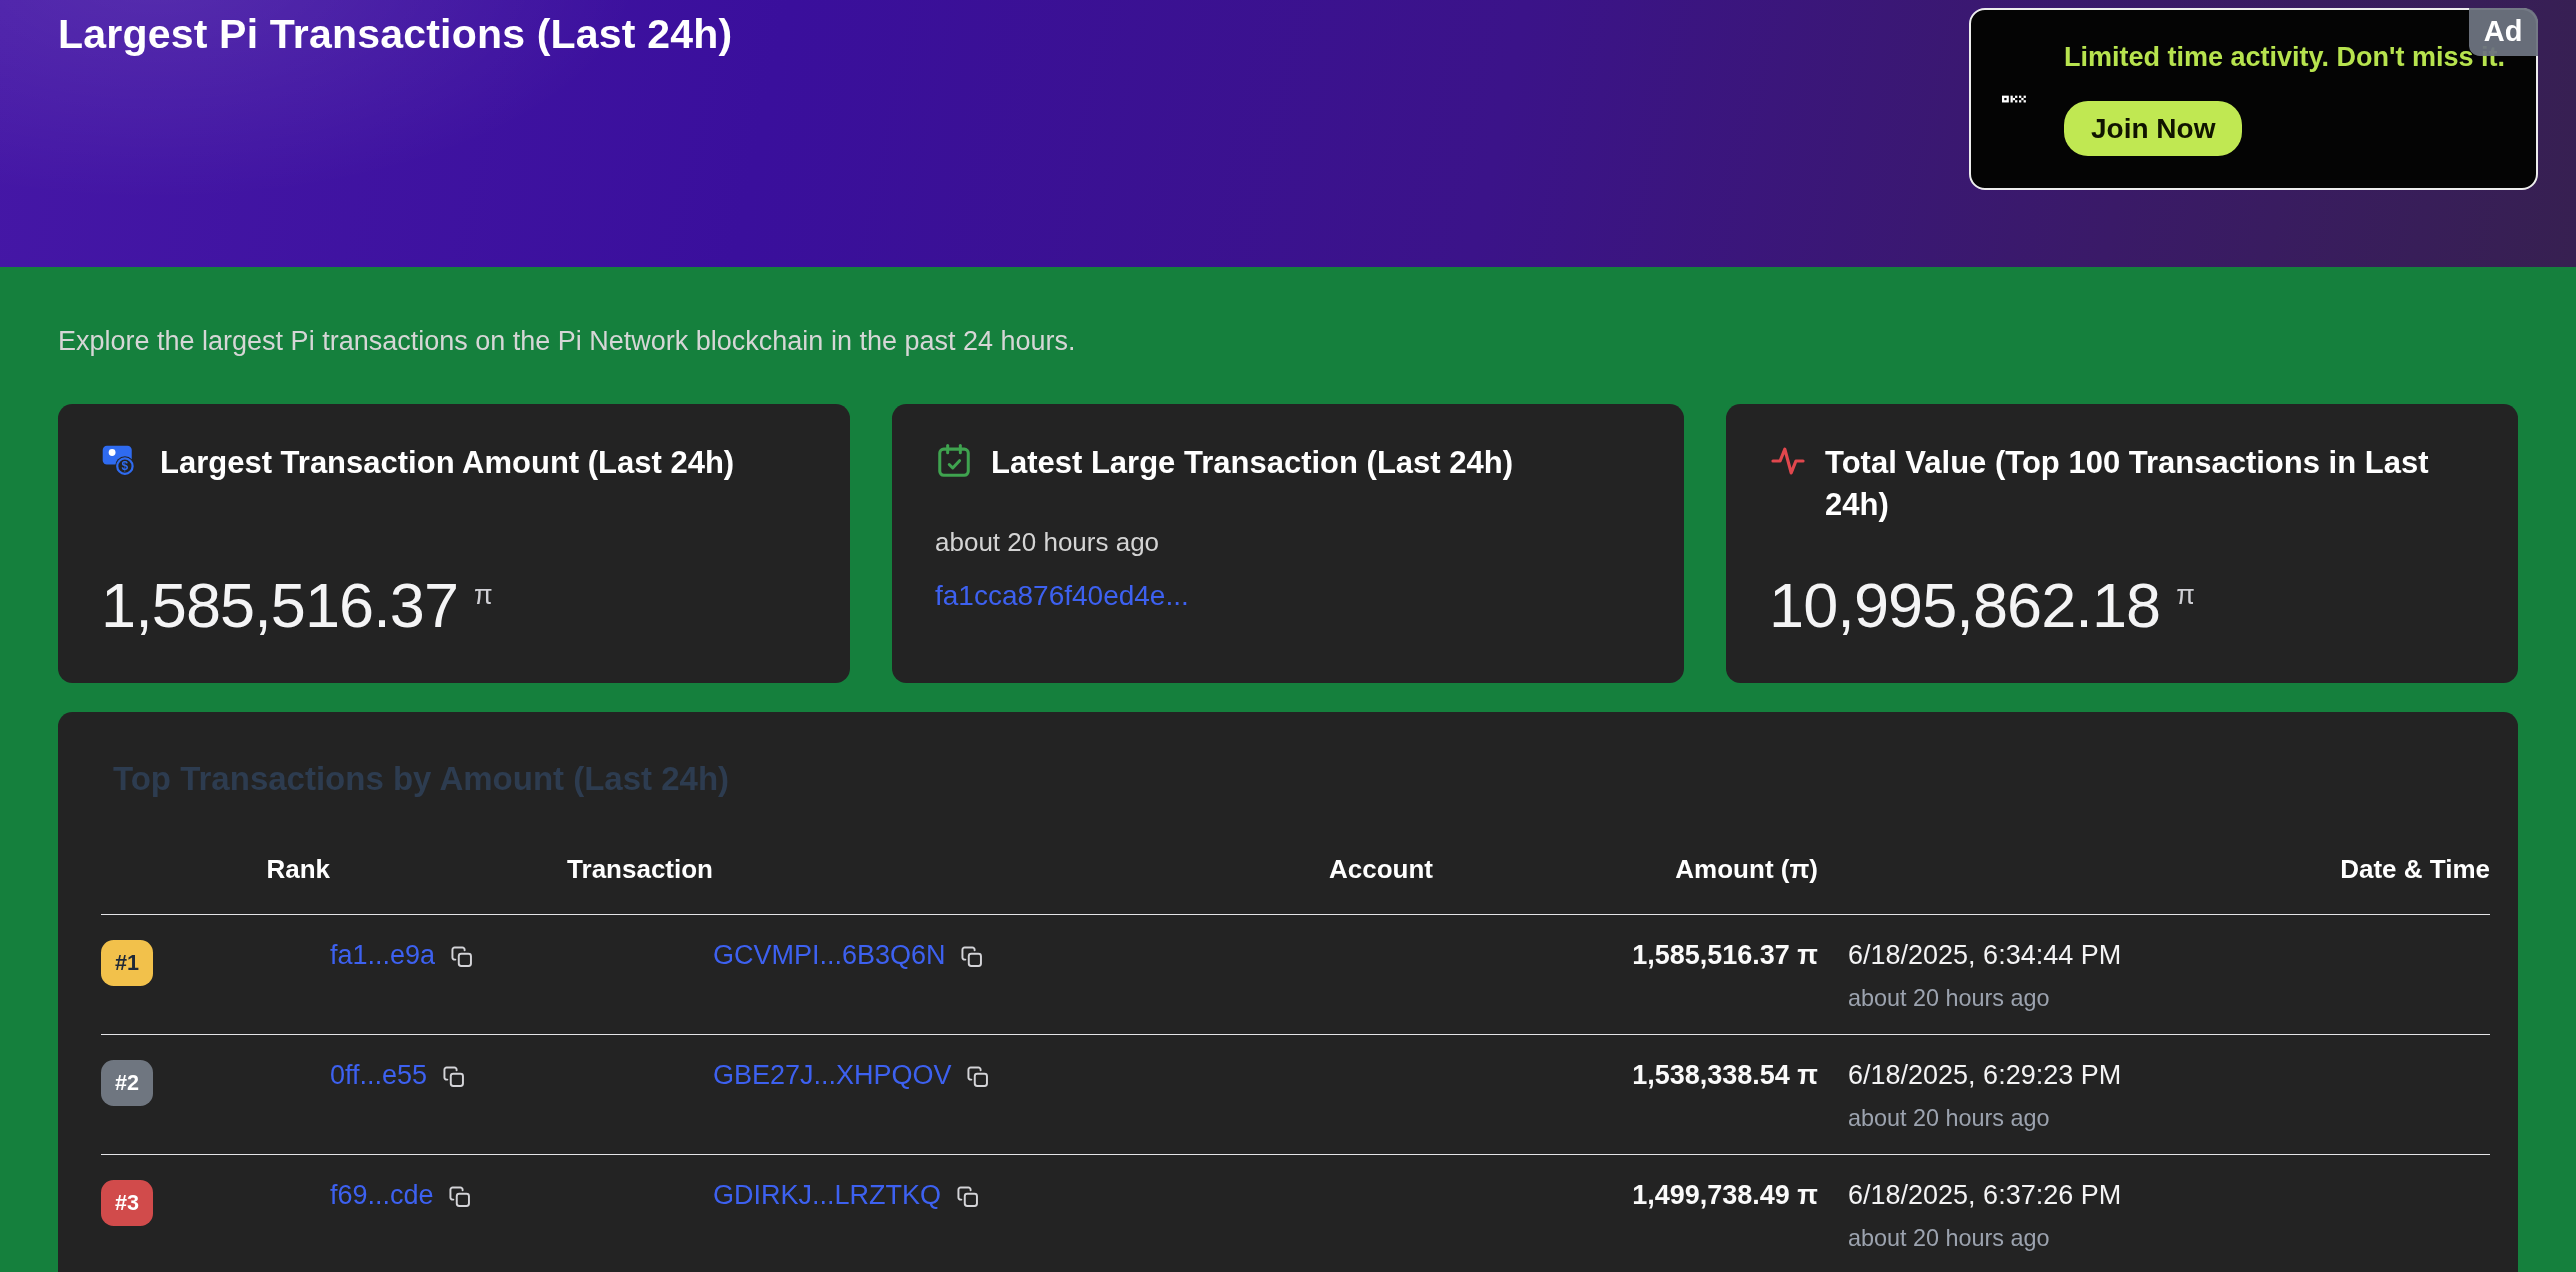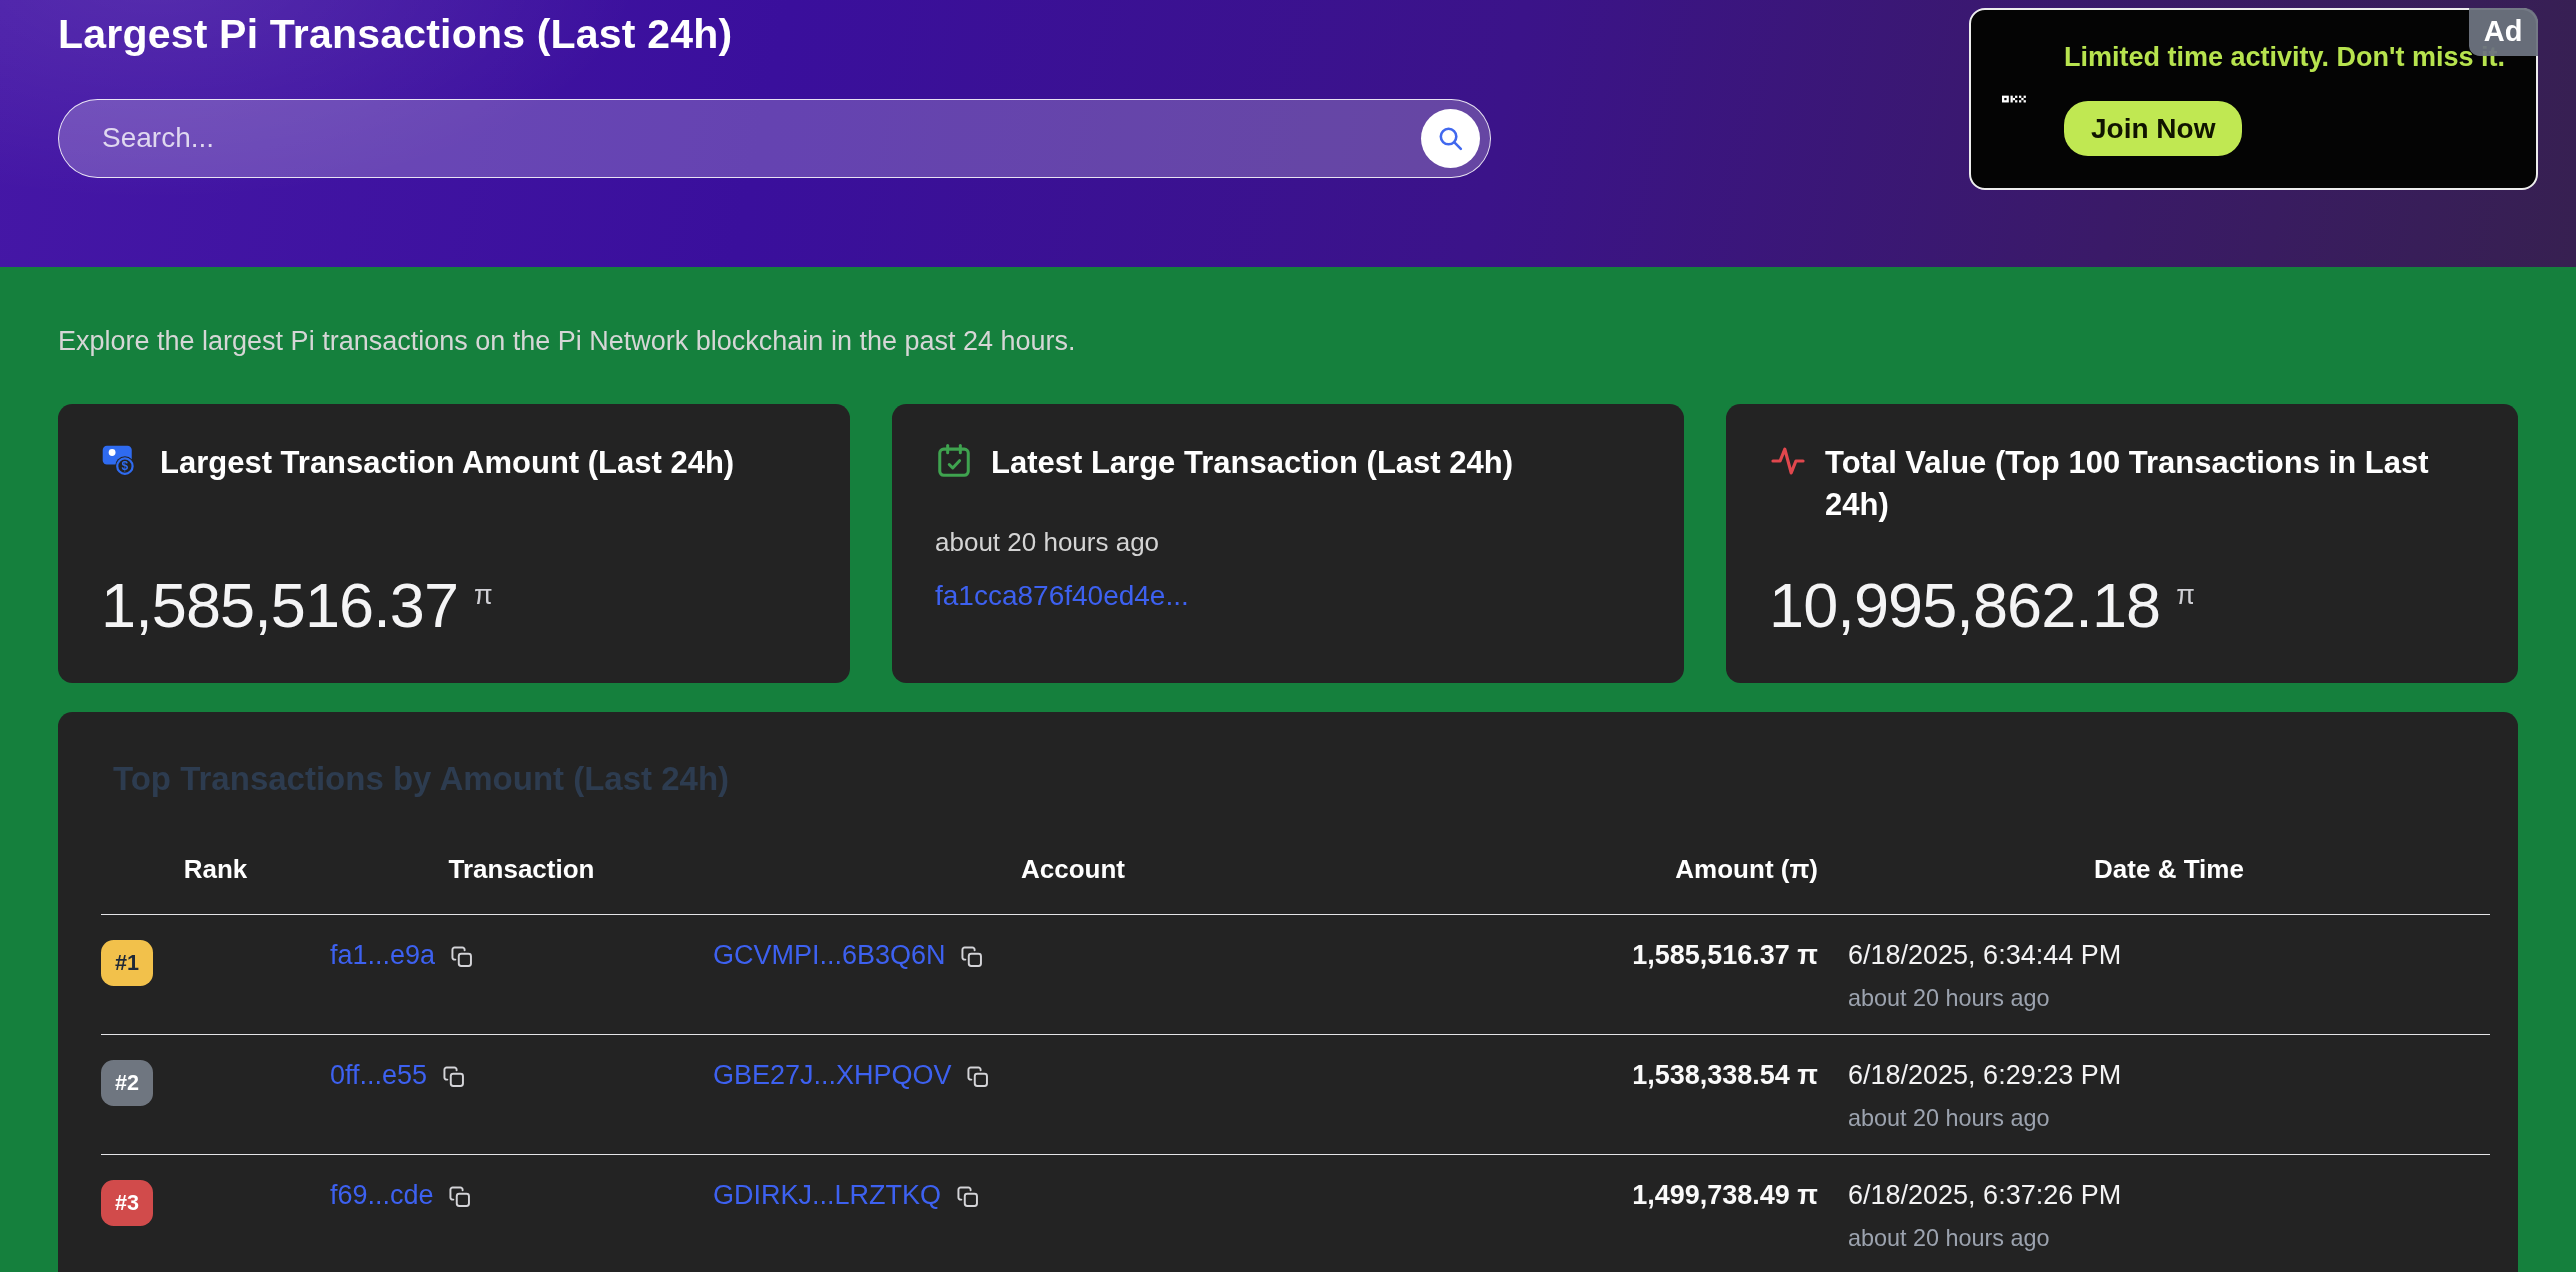--- a/index.html
+++ b/index.html
@@ -46,49 +46,40 @@
 
   
   .table-card{margin:29px 58px 0;background:#232323;border-radius:14.4px;padding:36px 43px;
     height:648px;box-sizing:border-box;}
   .table-title{margin:12px;font-size:33px;font-weight:700;color:#2d3c50;}
   table{width:100%;border-collapse:collapse;table-layout:fixed;margin-top:56px;}
   col.c-rank{width:229px;} col.c-tx{width:383px;} col.c-acct{width:720px;}
   col.c-amt{width:385px;} col.c-date{width:672px;}
   thead tr{border-bottom:1.8px solid #e4e4e7;}
   tbody tr{border-bottom:1.8px solid #e4e4e7;}
-  th{font-size:26px;font-weight:700;color:#fff;text-align:center;padding:0 0 29px;}
+  th{font-size:26px;font-weight:700;color:#fff;text-align:right;padding:0 0 29px;}
   th.right{text-align:right;}
   th.date-col,td.date-cell{padding-left:30px;}
   td{padding:25px 0 21.6px;vertical-align:top;}
   .rank{display:inline-block;min-width:25px;text-align:center;padding:10px 13.5px;border-radius:12.6px;
     font-size:21.6px;font-weight:700;}
   .cell-link{font-size:27px;color:#3d61f0;text-decoration:none;}
   .copy-btn{display:inline-block;margin-left:10.8px;vertical-align:-4.5px;background:none;border:none;padding:0;cursor:pointer;}
   td.amount-cell{text-align:right;font-size:27px;font-weight:700;color:#fafafa;}
   .date-main{font-size:27px;color:#f4f4f5;}
   .date-rel{margin-top:14.4px;font-size:23.4px;color:#9ca3af;}
 </style>
 </head>
 <body>
 
 <div class="page">
 
   <header class="hero">
     <h1>Largest Pi Transactions (Last 24h)</h1>
 
-    <div class="search">
-      <input type="text" placeholder="Search..." style="">
-      <button class="search-btn">
-        <svg width="31" height="31" viewBox="0 0 24 24" fill="none" stroke="#4168ee" stroke-width="2" stroke-linecap="round">
-          <circle cx="10.5" cy="10.5" r="6"></circle>
-            <line x1="15" y1="15" x2="20" y2="20"></line>
-        </svg>
-      </button>
-    </div>
 
     <div class="ad">
       <span class="ad-label">Ad</span>
       <div class="ad-body">
         <svg width="86" height="36" viewBox="0 0 100 40" fill="#ffffff">
           <rect x="0" y="6" width="28.5" height="28.5"></rect>
           <rect x="9.5" y="15.5" width="9.5" height="9.5" fill="#040404"></rect>
           <rect x="35.5" y="6" width="9.5" height="28.5"></rect>
           <rect x="45" y="15.5" width="9.5" height="9.5"></rect>
           <rect x="54.5" y="6" width="9.5" height="9.5"></rect>

